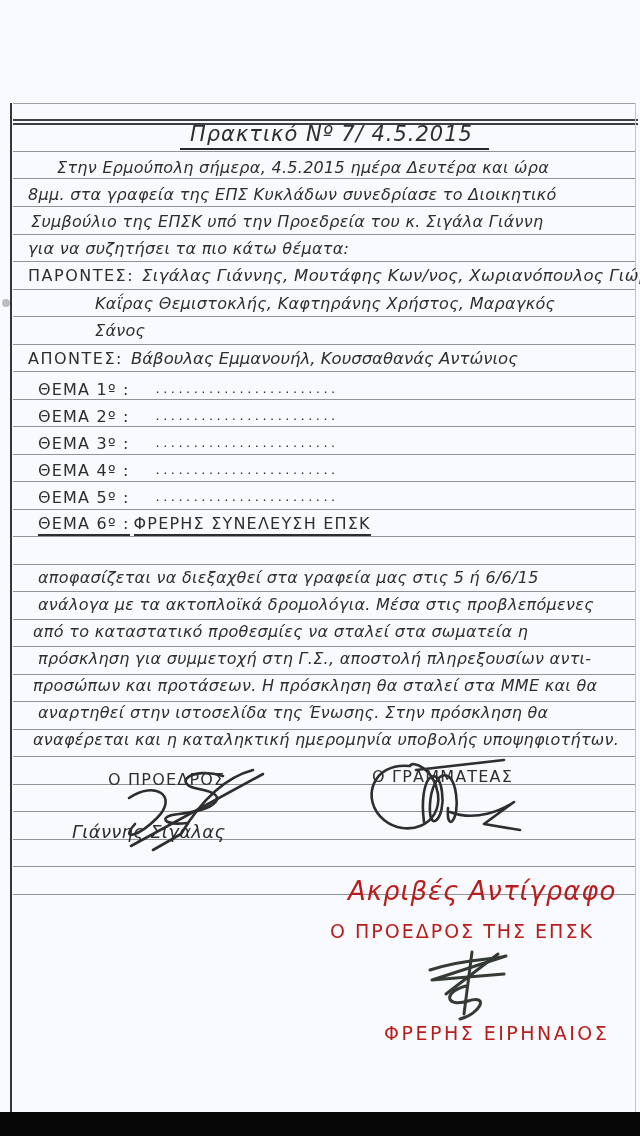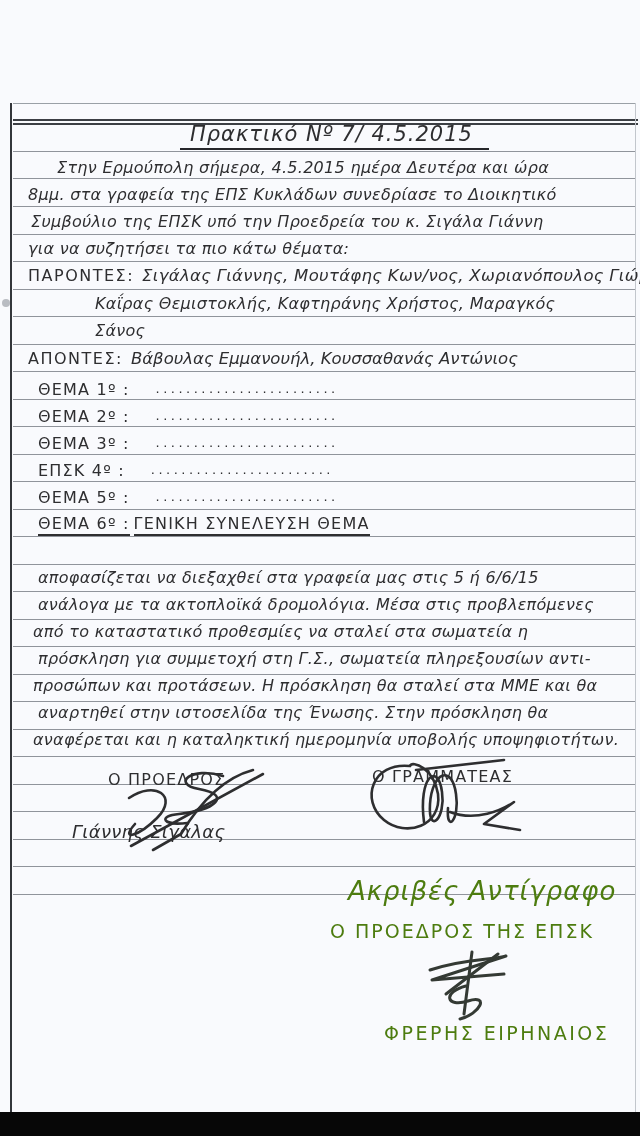--- a/index.html
+++ b/index.html
@@ -29,21 +29,21 @@
   .ink{position:absolute;color:#2e2e30;white-space:nowrap;}
   .cursive{font-style:italic;font-size:16px;letter-spacing:0.3px;line-height:24px;}
   .caps{font-style:normal;font-size:16px;letter-spacing:1.2px;line-height:24px;}
   .title-line{
     font-style:italic;font-size:21px;letter-spacing:1px;
     border-bottom:2px solid #26262a;padding:0 16px 2px 10px;
   }
   .u{border-bottom:2px solid #2e2e30;padding-bottom:1px;}
   .dots{display:inline-block;margin-left:26px;font-size:13px;letter-spacing:3.5px;vertical-align:2px;color:#2e2e30;}
   .label-gap{display:inline-block;margin-right:8px;letter-spacing:1.5px;}
-  .blue{color:#4d7c0f;}
+  .blue{color:#b91c1c;}
   .cert1{font-style:italic;font-size:26px;letter-spacing:1px;}
   .cert2{font-size:19px;letter-spacing:2px;}
   .certname{font-size:19px;letter-spacing:2.5px;}
   svg{position:absolute;overflow:visible;}
   svg path{fill:none;stroke-linecap:round;stroke-linejoin:round;}
   .sig-black path{stroke:#2e2e30;stroke-width:2.6;}
   .sig-dark path{stroke:#343a34;stroke-width:3;}
 </style>
 </head>
 <body>
@@ -78,34 +78,34 @@
   <div class="ink caps" style="top:377px;left:38px">
     <span>ΘΕΜΑ 1º :</span><span class="dots">........................</span>
   </div>
   <div class="ink caps" style="top:404px;left:38px">
     <span>ΘΕΜΑ 2º :</span><span class="dots">........................</span>
   </div>
   <div class="ink caps" style="top:431px;left:38px">
     <span>ΘΕΜΑ 3º :</span><span class="dots">........................</span>
   </div>
   <div class="ink caps" style="top:458px;left:38px">
-    <span>ΕΠΣΚ 4º :</span><span class="dots">........................</span>
+    <span>ΘΕΜΑ 4º :</span><span class="dots">........................</span>
   </div>
   <div class="ink caps" style="top:485px;left:38px">
     <span>ΘΕΜΑ 5º :</span><span class="dots">........................</span>
   </div>
 
   <div class="ink caps" style="top:512px;left:38px">
-    <span class="u" style="margin-right:4px">ΘΕΜΑ 6º :</span><span class="u">ΓΕΝΙΚΗ ΣΥΝΕΛΕΥΣΗ ΘΕΜΑ</span>
+    <span class="u" style="margin-right:4px">ΘΕΜΑ 6º :</span><span class="u">ΦΡΕΡΗΣ ΣΥΝΕΛΕΥΣΗ ΕΠΣΚ</span>
   </div>
 
   <div class="ink cursive" style="top:566px;left:38px">αποφασίζεται να διεξαχθεί στα γραφεία μας στις 5 ή 6/6/15</div>
   <div class="ink cursive" style="top:593px;left:38px">ανάλογα με τα ακτοπλοϊκά δρομολόγια. Μέσα στις προβλεπόμενες</div>
   <div class="ink cursive" style="top:620px;left:33px">από το καταστατικό προθεσμίες να σταλεί στα σωματεία η</div>
-  <div class="ink cursive" style="top:647px;left:38px">πρόσκληση για συμμετοχή στη Γ.Σ., σωματεία πληρεξουσίων αντι-</div>
+  <div class="ink cursive" style="top:647px;left:38px">πρόσκληση για συμμετοχή στη Γ.Σ., αποστολή πληρεξουσίων αντι-</div>
   <div class="ink cursive" style="top:674px;left:33px">προσώπων και προτάσεων. Η πρόσκληση θα σταλεί στα ΜΜΕ και θα</div>
   <div class="ink cursive" style="top:701px;left:38px">αναρτηθεί στην ιστοσελίδα της Ένωσης. Στην πρόσκληση θα</div>
   <div class="ink cursive" style="top:728px;left:33px">αναφέρεται και η καταληκτική ημερομηνία υποβολής υποψηφιοτήτων.</div>
 
   <div class="ink caps" style="top:768px;left:108px">Ο  ΠΡΟΕΔΡΟΣ</div>
   <div class="ink caps" style="top:765px;left:372px">Ο  ΓΡΑΜΜΑΤΕΑΣ</div>
 
   <svg class="sig-black" style="left:95px;top:762px" width="185" height="95" viewBox="0 0 185 95">
     <path d="M128,14 C96,4 76,22 104,27 C138,33 120,48 84,52 C62,54 68,64 92,61"></path>
     <path d="M158,8 C128,16 104,42 86,72 L58,88"></path>

